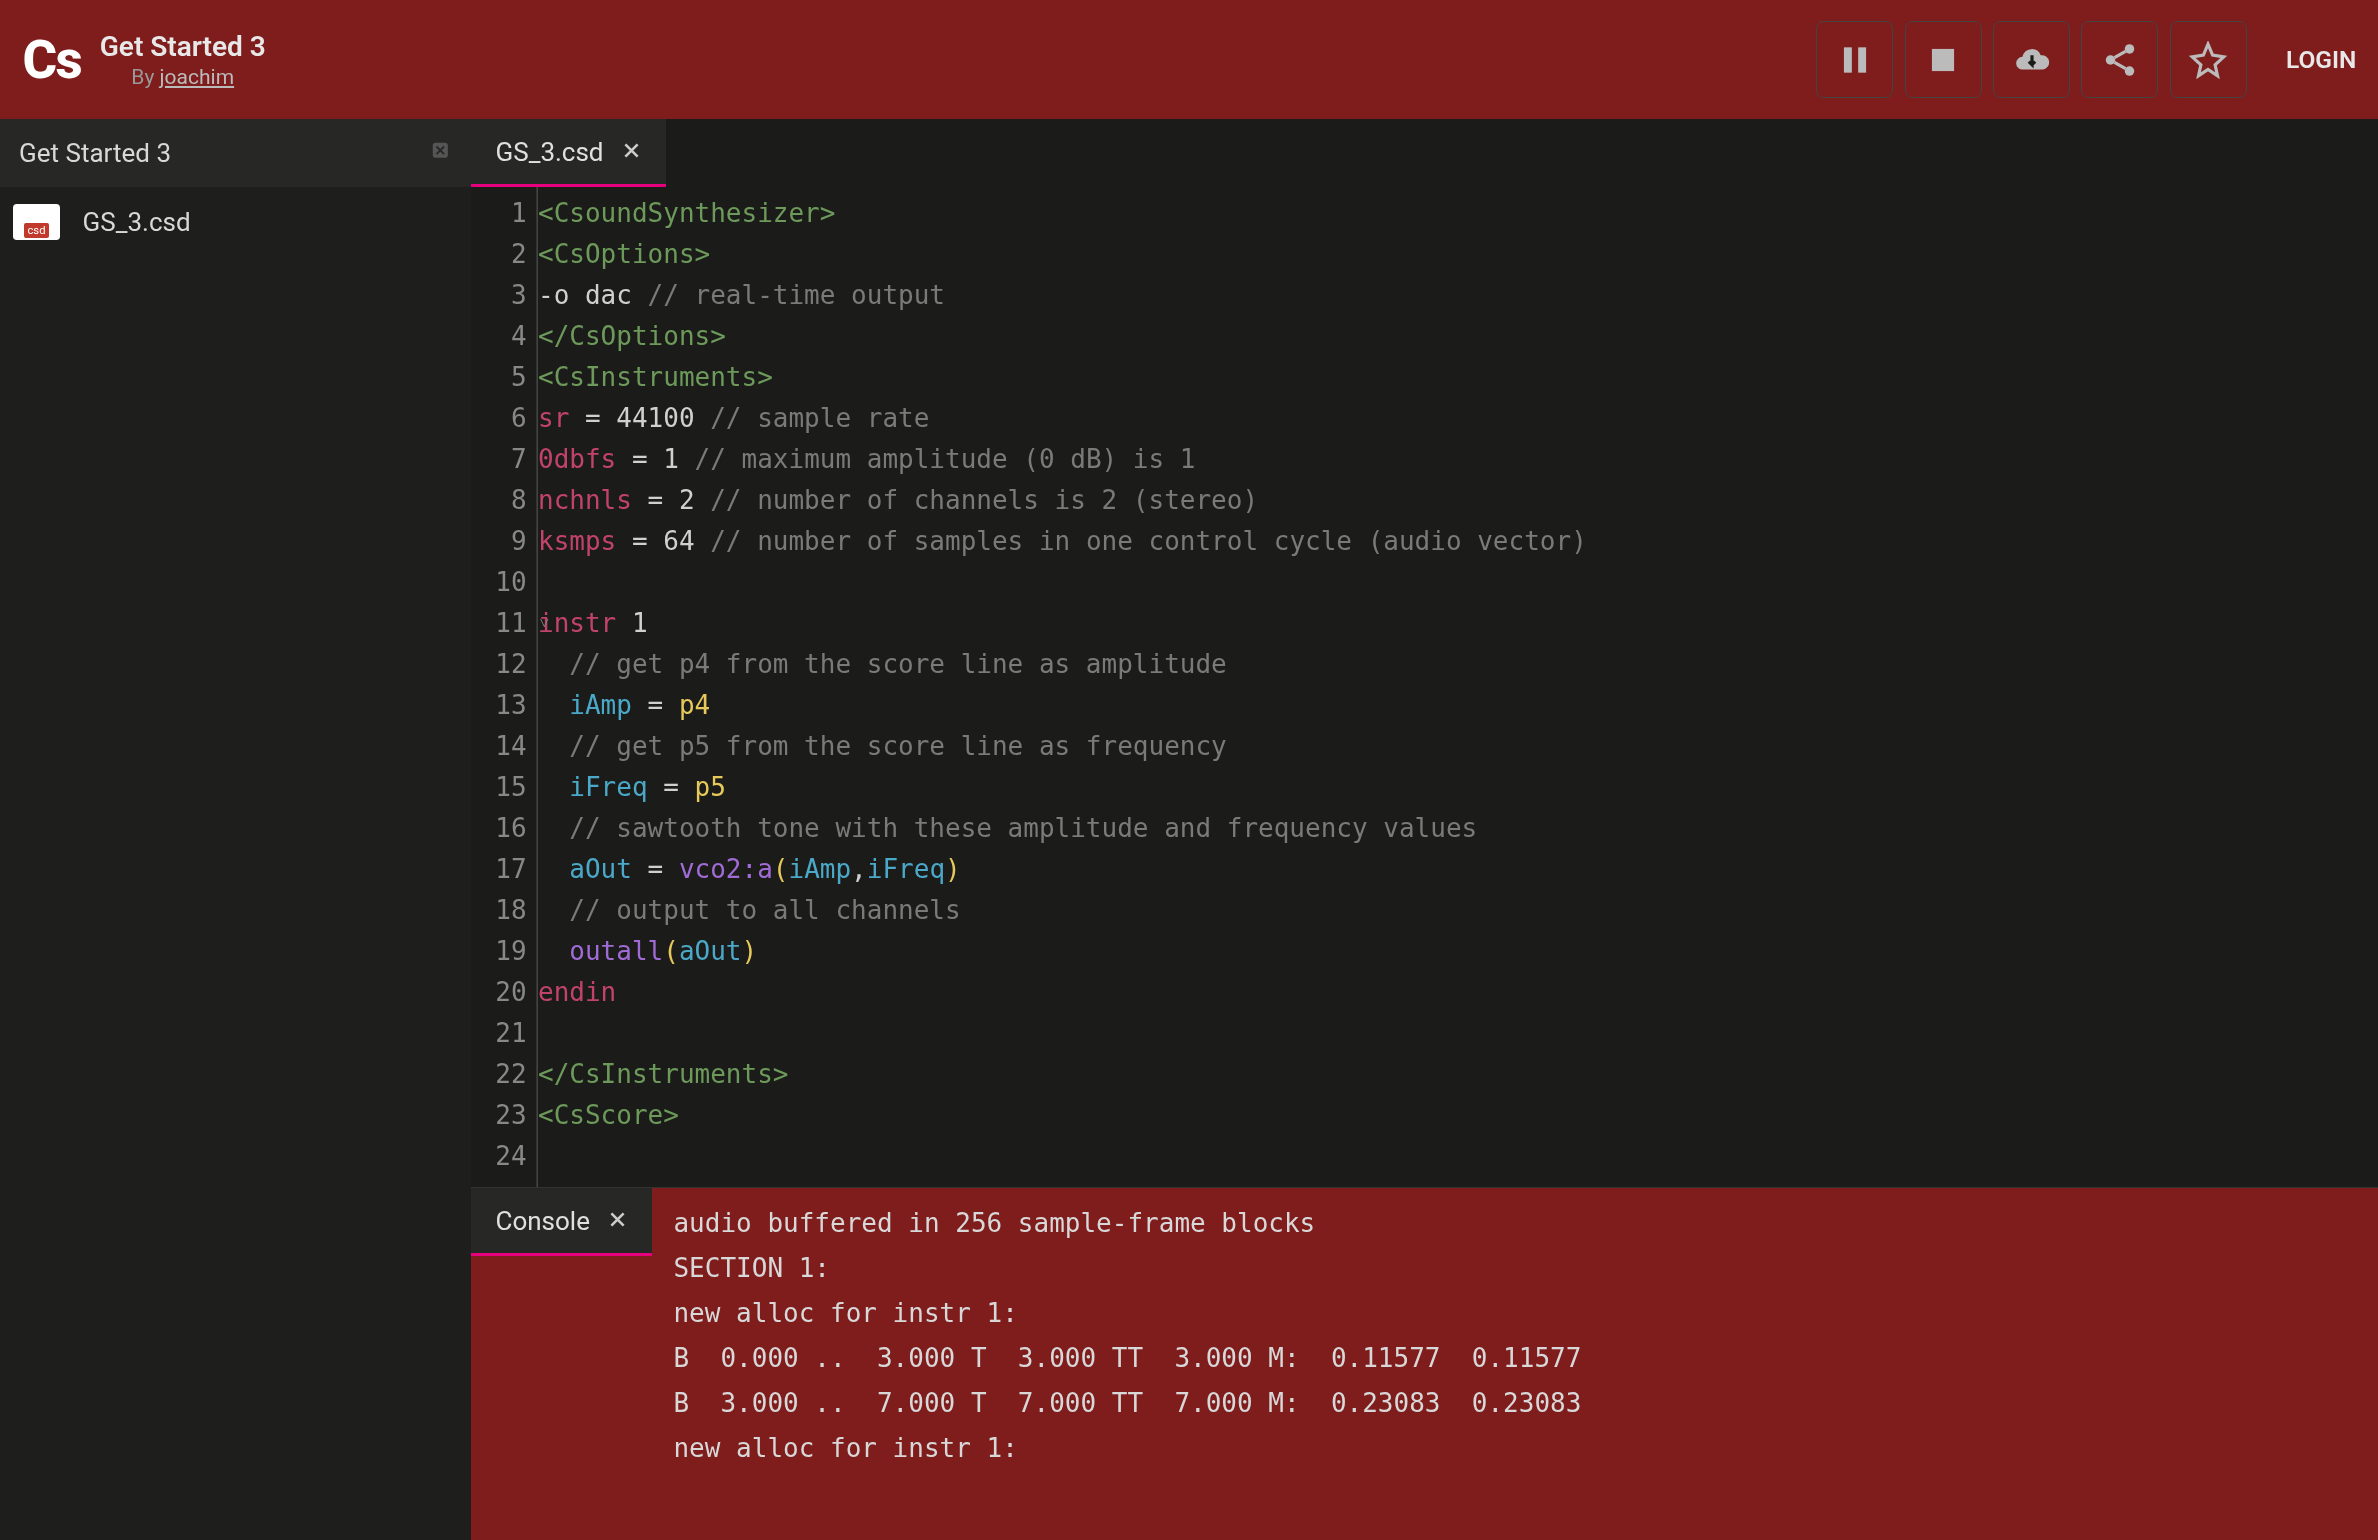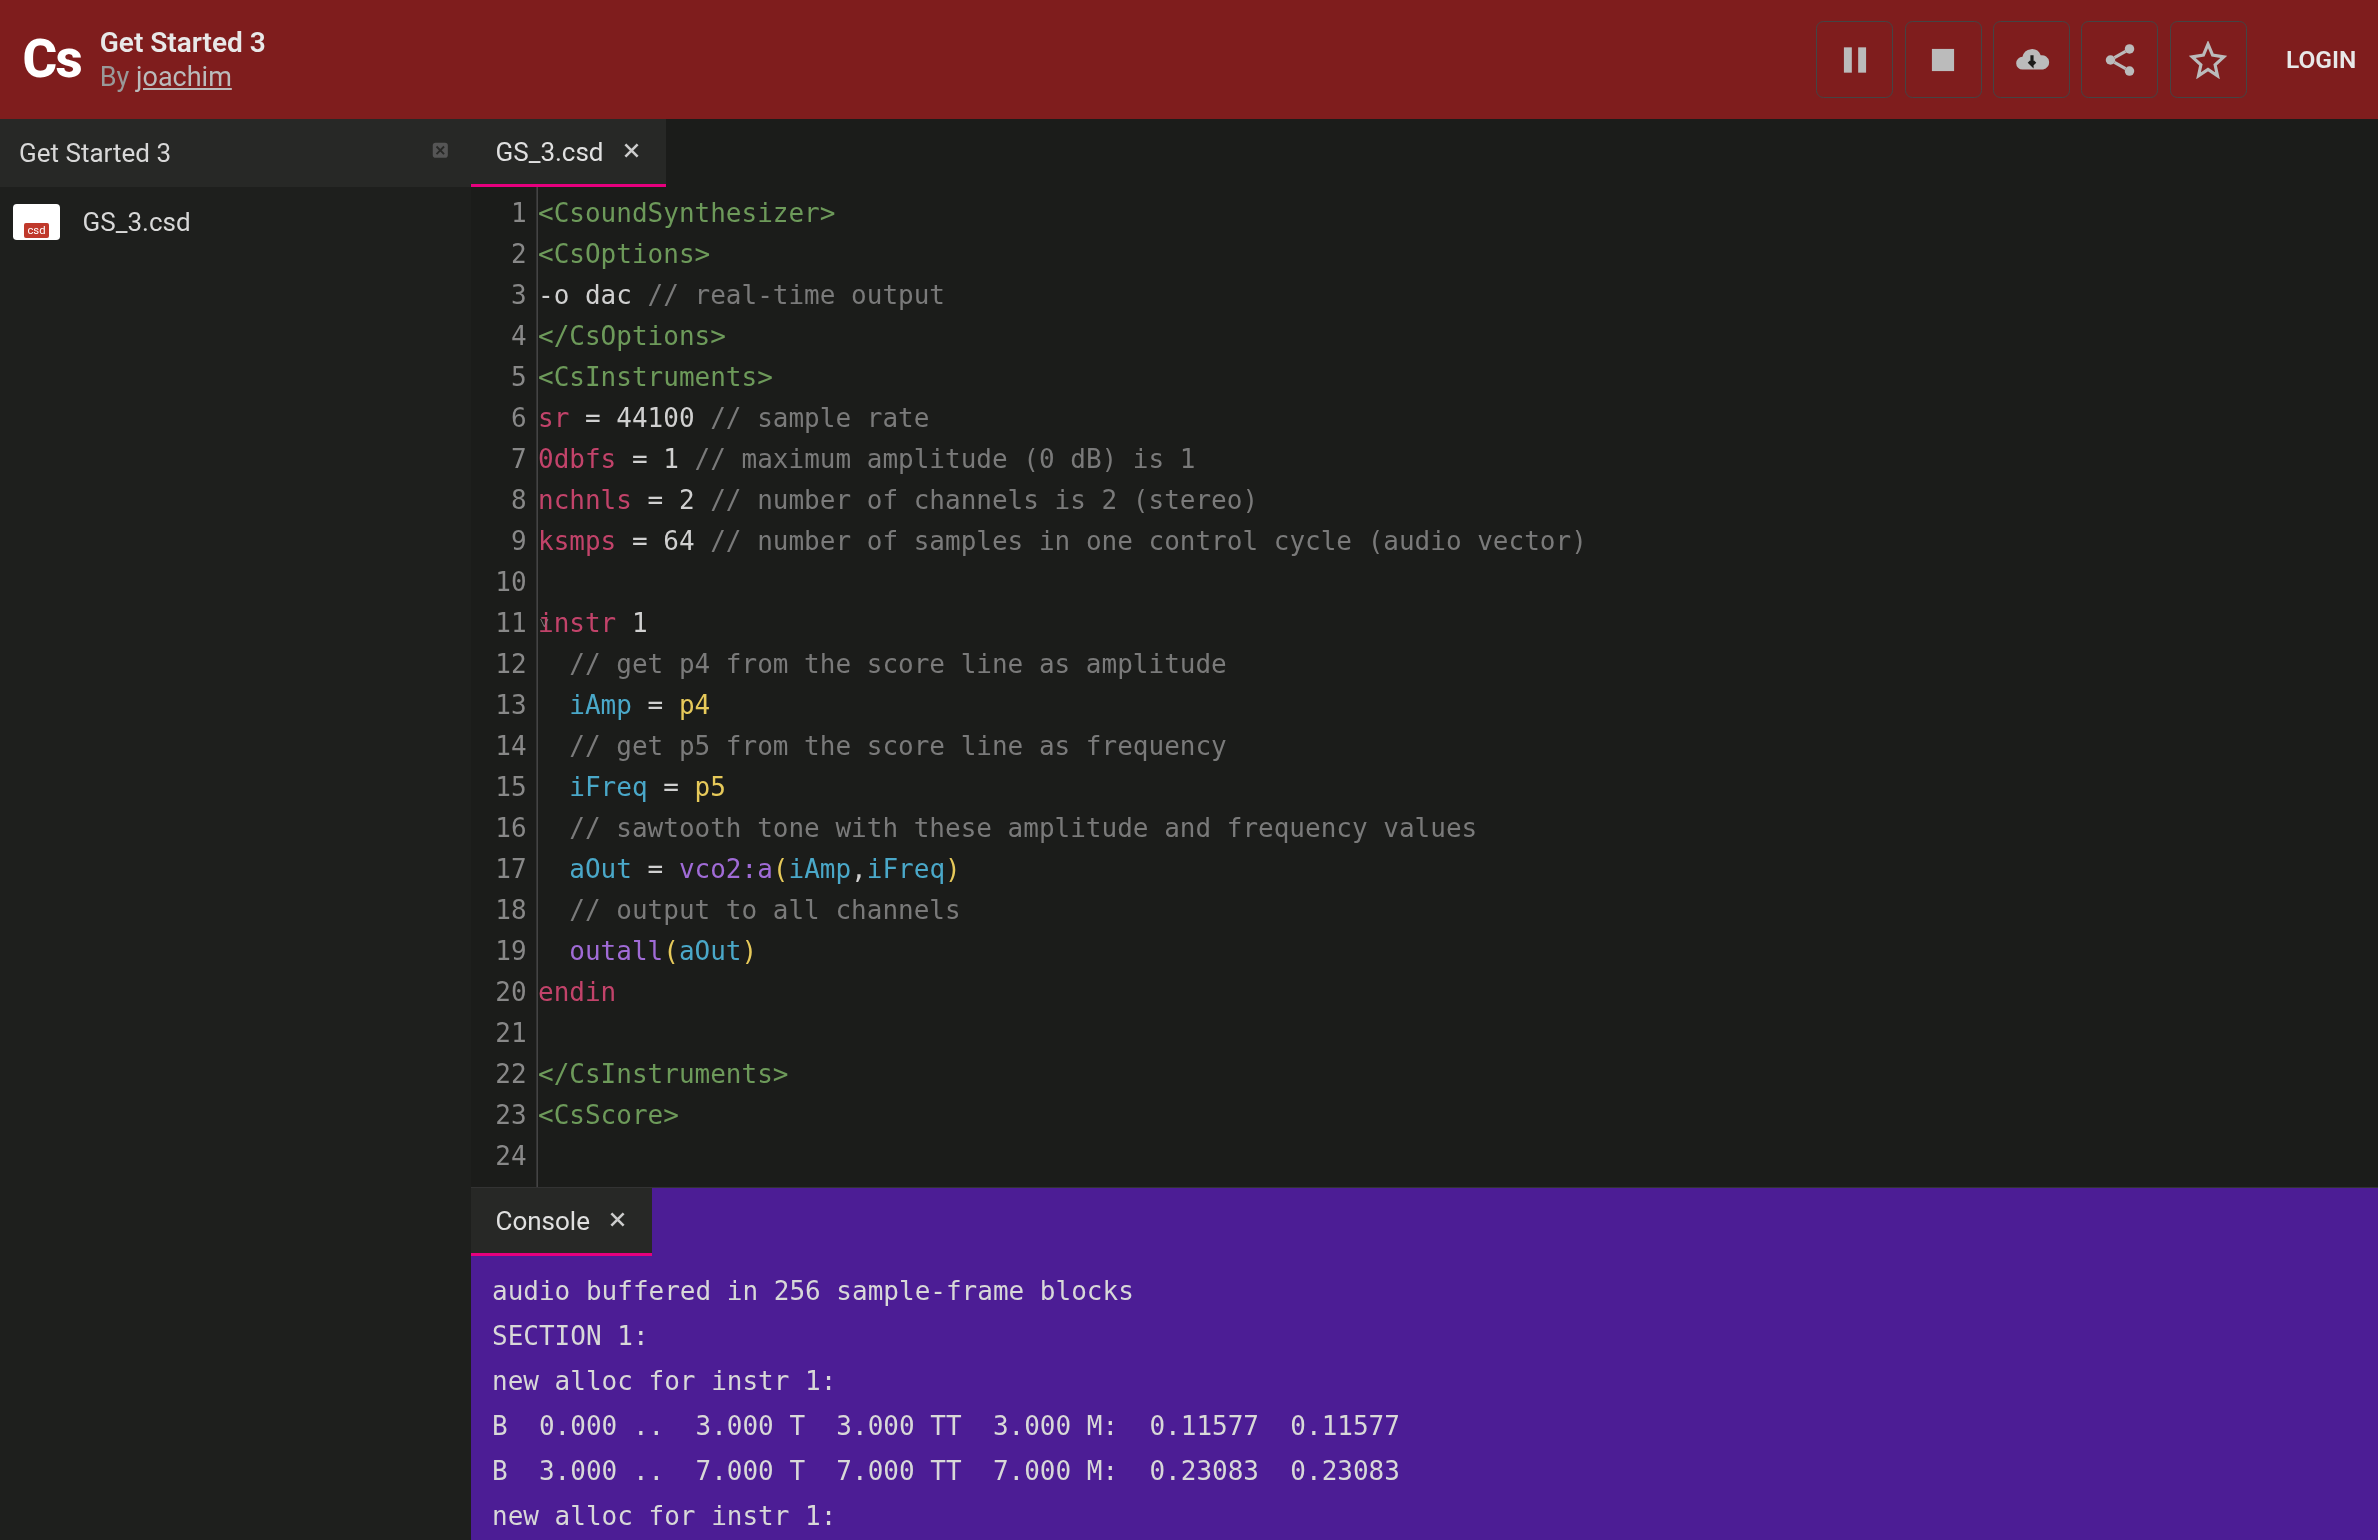--- a/index.html
+++ b/index.html
@@ -18,21 +18,21 @@
   background: #7f1d1d;
   display: flex;
   align-items: center;
   padding: 0 22.6px;
   justify-content: space-between;
 }
 .topbar-left { display: flex; align-items: center; gap: 19px; }
 .logo { font-size: 53px; font-weight: 800; color: #fff; letter-spacing: -1.9px; }
 .title-block { display: flex; flex-direction: column; }
 .project-title { font-size: 28px; font-weight: 600; color: #e8e8e8; }
-.byline { font-size: 27px; color: #999; margin-top: 1.9px; }
+.byline { font-size: 21px; color: #999; margin-top: 1.9px; text-align: center; }
 .byline-author { text-decoration: underline; color: #bbb; }
 .topbar-right { display: flex; align-items: center; gap: 11.3px; }
 .icon-btn {
   width: 77px; height: 77px;
   border: 1.9px solid #444;
   border-radius: 7.5px;
   display: flex; align-items: center; justify-content: center;
   background: transparent;
   cursor: pointer;
 }
@@ -130,21 +130,21 @@
 .tok-tag { color: #6d9a5a; }
 .tok-comment { color: #7a7a7a; }
 .tok-kw { color: #c2436a; }
 .tok-var { color: #4aa8c9; }
 .tok-func { color: #a06bd6; }
 .tok-param { color: #e6c95a; }
 .tok-plain { color: #d0d0d0; }
 .tok-punc { color: #d0d0d0; }
 .tok-paren { color: #e6c95a; }
 
-.console-panel { height: 353px; background: #4c1d95; display: flex; flex-direction: column; border-top: 0.9px solid #333; }
+.console-panel { height: 353px; background: #7f1d1d; display: flex; border-top: 0.9px solid #333; }
 .console-tabs { height: 68px; display: flex; }
 .console-tab {
   display: flex; align-items: center; gap: 17px;
   padding: 0 24.5px;
   background: #272826;
   border-bottom: 3.8px solid #e6007e;
   font-size: 26px;
   color: #e0e0e0;
 }
 .console-output {

